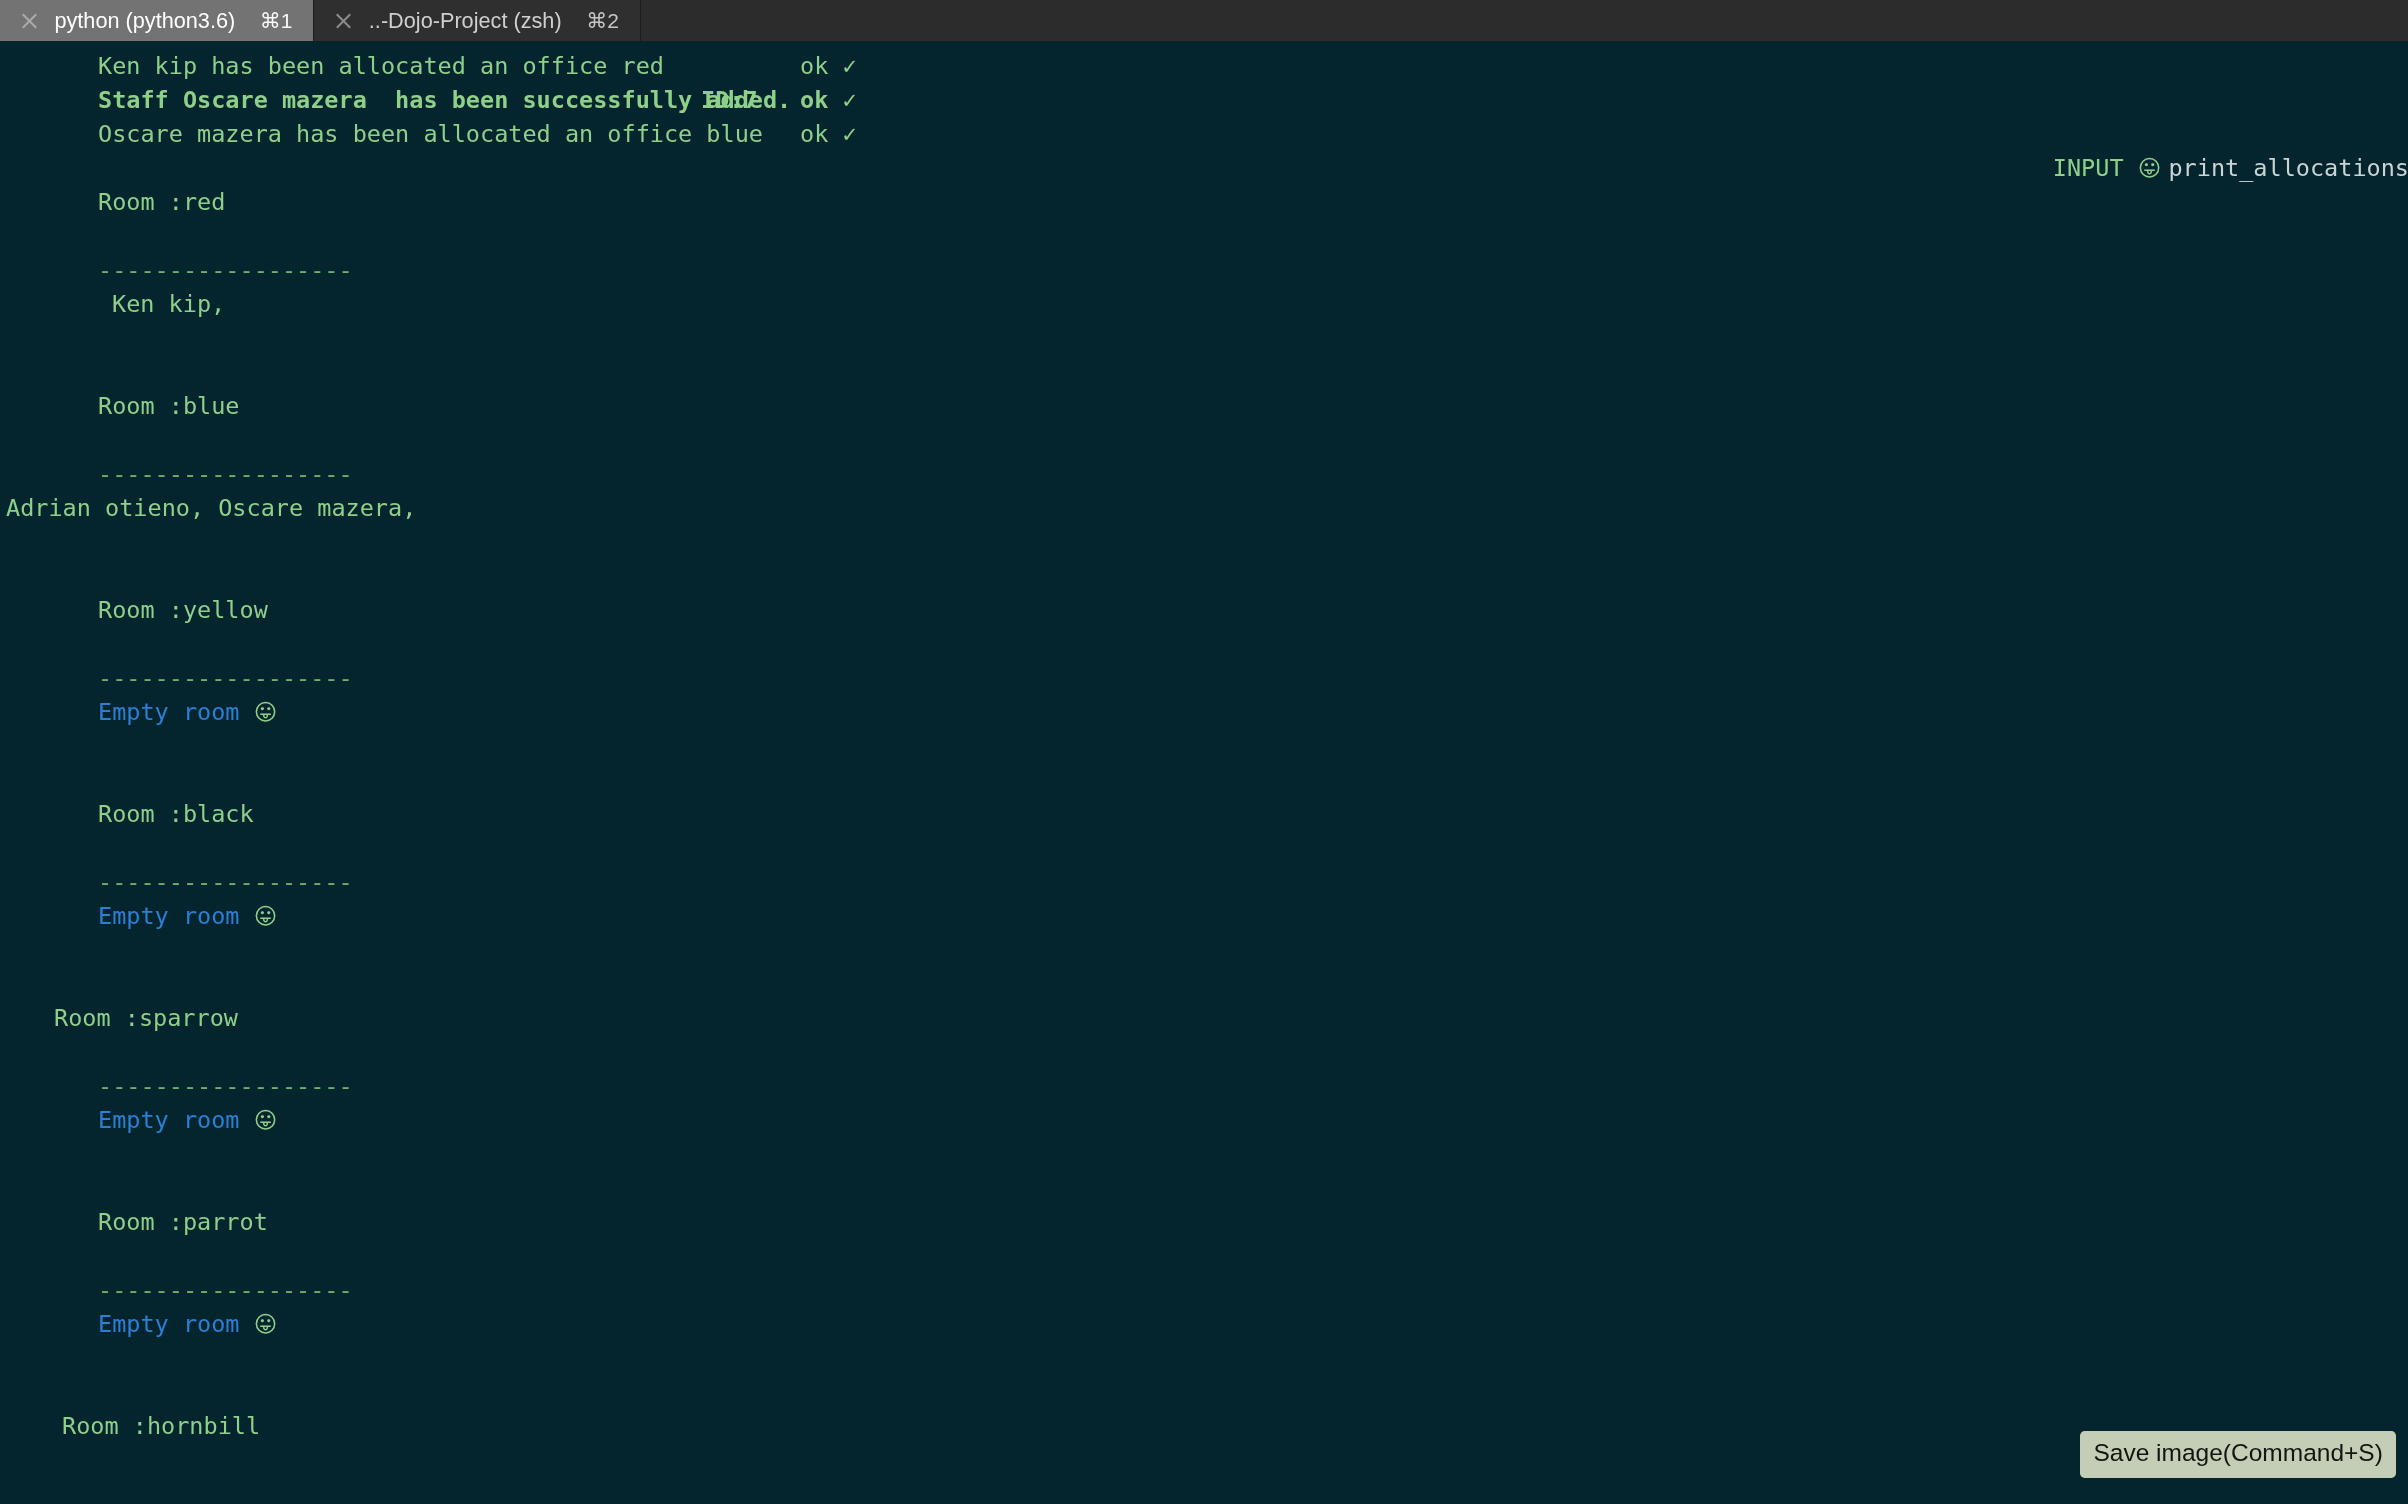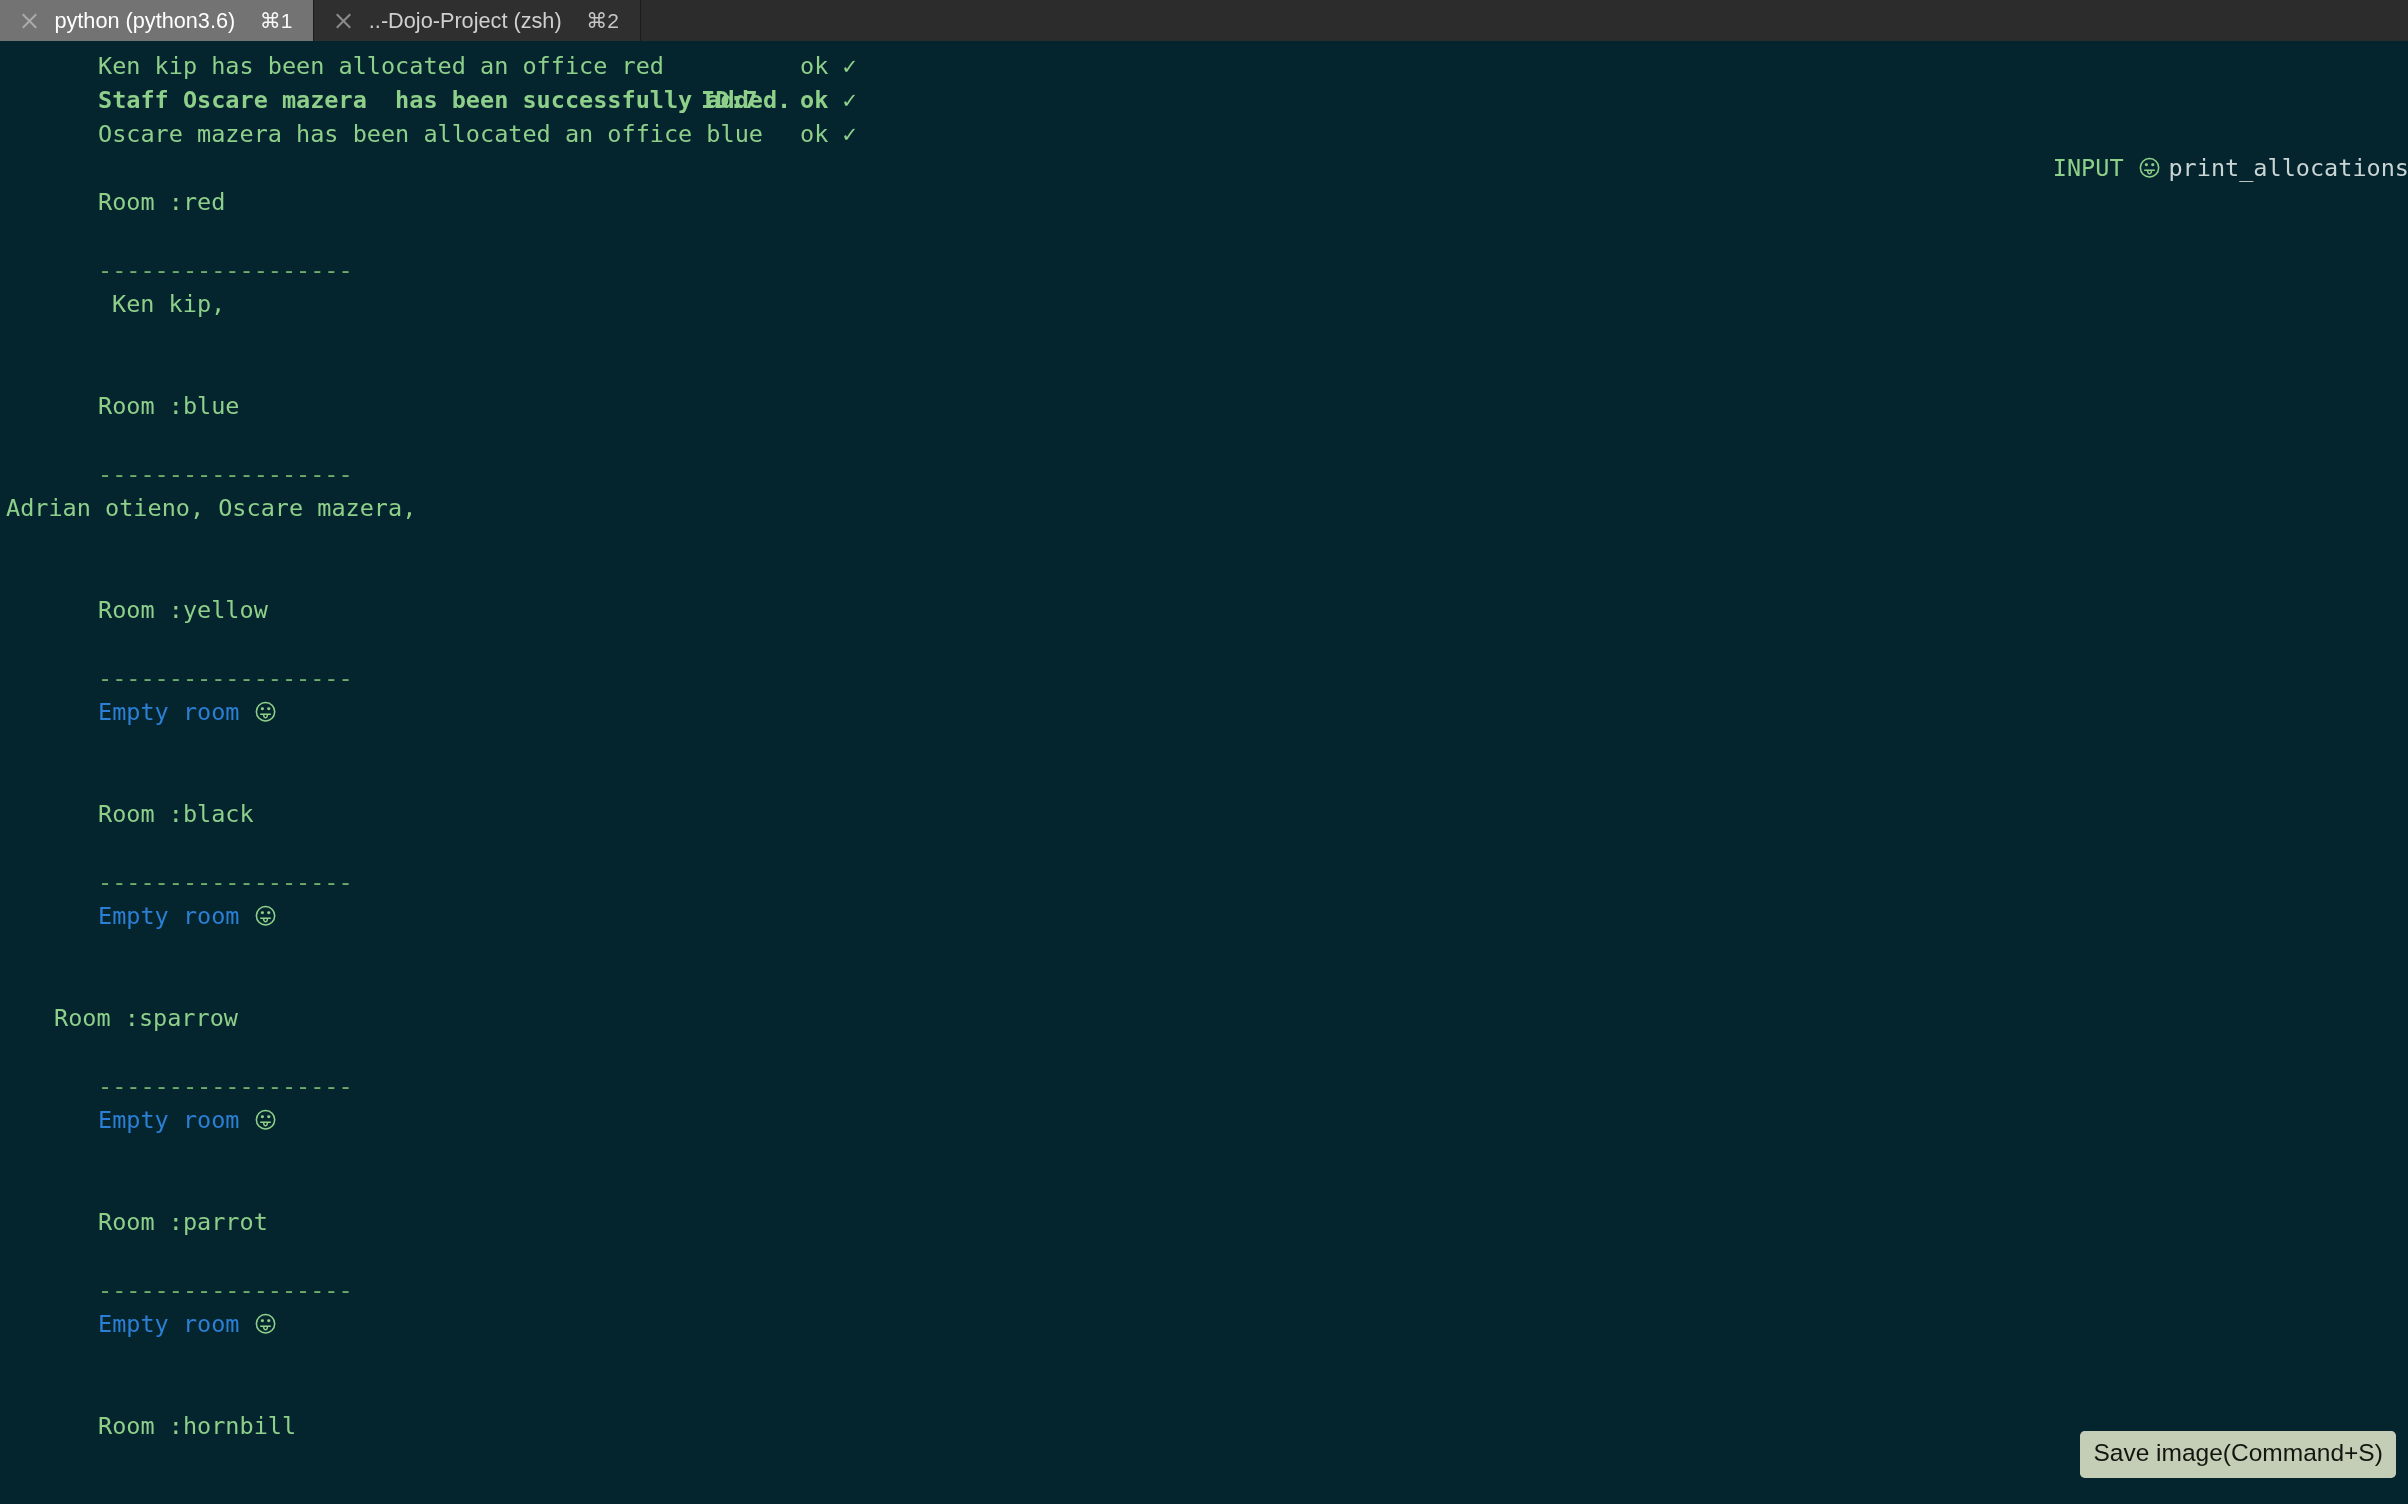--- a/index.html
+++ b/index.html
@@ -172,19 +172,19 @@
       <div class="line" style="position: relative;"><span style="margin-left: 92px;"><span class="seg c-dash">------------------</span></span></div>
       <div class="line" style="position: relative;"><span style="margin-left: 92px;"><span class="seg c-blue">Empty room </span><span class="seg emoji">😛</span></span></div>
       <div class="line">&nbsp;</div>
       <div class="line">&nbsp;</div>
       <div class="line" style="position: relative;"><span style="margin-left: 92px;"><span class="seg c-green">Room :parrot</span></span></div>
       <div class="line">&nbsp;</div>
       <div class="line" style="position: relative;"><span style="margin-left: 92px;"><span class="seg c-dash">------------------</span></span></div>
       <div class="line" style="position: relative;"><span style="margin-left: 92px;"><span class="seg c-blue">Empty room </span><span class="seg emoji">😛</span></span></div>
       <div class="line">&nbsp;</div>
       <div class="line">&nbsp;</div>
-      <div class="line" style="position: relative;"><span style="margin-left: 92px;"><span class="seg c-green">Room :hornbill</span></span></div>
+      <div class="line" style="position: relative;"><span style="margin-left: 56px;"><span class="seg c-green">Room :hornbill</span></span></div>
       <div class="line">&nbsp;</div>
     </div>
 </div>
 
 <button id="save-btn">Save image(Command+S)</button>
 
 
 </body></html>

